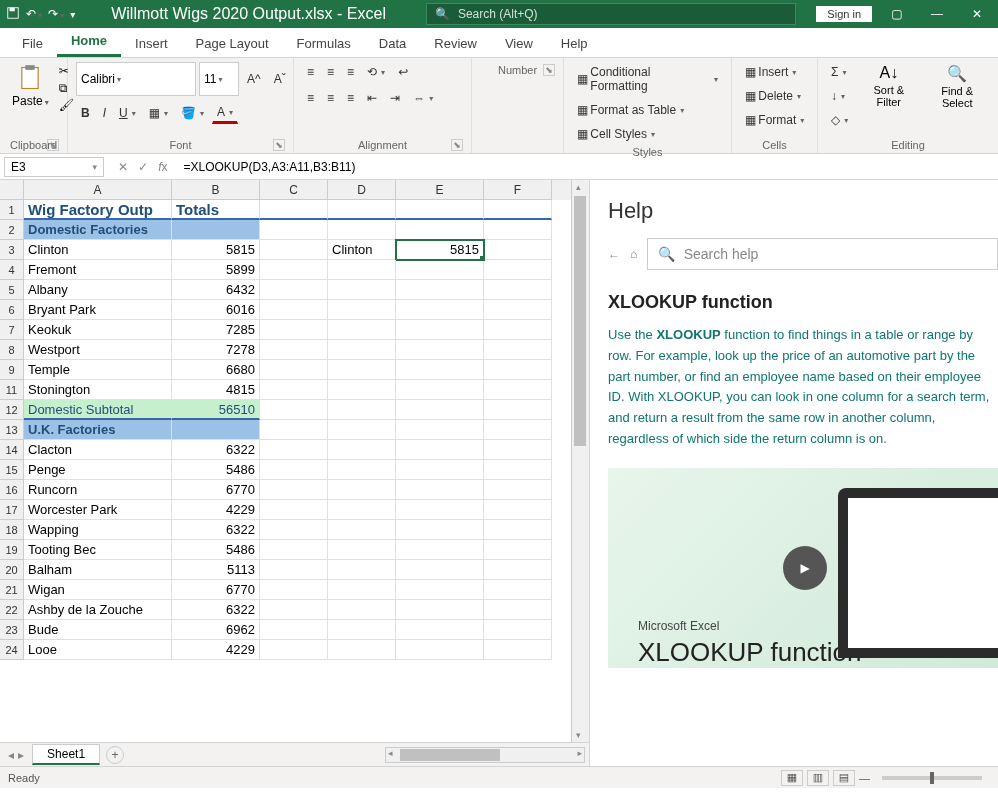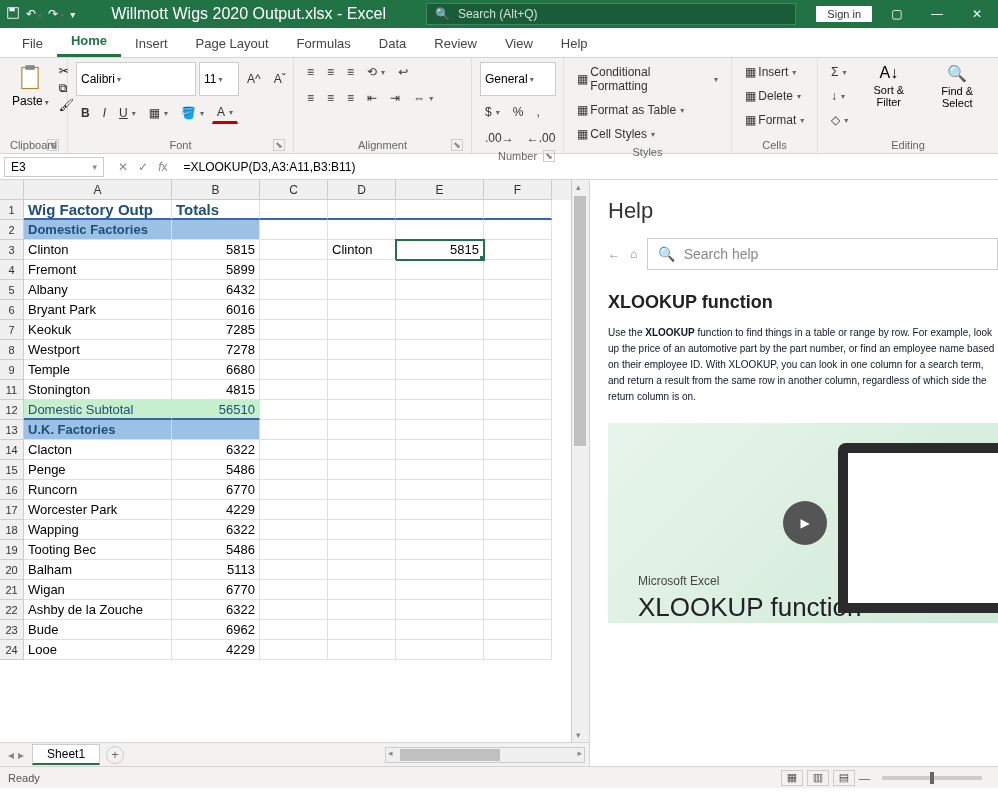--- a/index.html
+++ b/index.html
@@ -77,21 +77,21 @@
 .sheet-tab { border: 1px solid #ccc; border-bottom: 2px solid #217346; background: #fff; padding: 2px 14px; font-size: 12px; }
 .sheet-add { margin-left: 6px; width: 18px; height: 18px; border: 1px solid #ccc; border-radius: 50%; text-align: center; line-height: 16px; color: #666; }
 .hscroll { margin-left: auto; width: 200px; height: 16px; background: #f0f0f0; border: 1px solid #ccc; position: relative; margin-right: 4px; }
 .hscroll .thumb { position: absolute; left: 14px; top: 1px; height: 12px; width: 100px; background: #c0c0c0; }
 
 
 .help-pane h2 { font-size: 22px; font-weight: 400; color: #333; margin-bottom: 14px; }
 .help-nav { display: flex; align-items: center; gap: 10px; margin-bottom: 6px; }
 .help-search { flex: 1; border: 1px solid #ccc; height: 32px; display: flex; align-items: center; gap: 8px; padding: 0 10px; color: #888; font-size: 14px; }
 .help-body h3 { font-size: 18px; font-weight: 600; color: #222; margin: 22px 0 12px; }
-.help-body p { font-size: 10px; color: #0f172a; line-height: 1.6; }
+.help-body p { font-size: 13px; color: #0f766e; line-height: 1.6; }
 .help-body strong { font-weight: 600; }
 .video-card { margin-top: 18px; height: 200px; background: linear-gradient(135deg, #e8f5ec 0%, #d0ead8 100%); position: relative; display: flex; align-items: flex-end; padding-left: 30px; overflow: hidden; }
 .video-card .txt .brand { font-size: 12px; color: #444; }
 .video-card .txt .fn { font-size: 26px; color: #222; margin-top: 4px; line-height: 1.2; }
 .video-card .play { position: absolute; left: 50%; top: 50%; transform: translate(-20px,-50%); width: 44px; height: 44px; border-radius: 50%; background: #555; display: flex; align-items: center; justify-content: center; color: #fff; }
 .video-card .laptop { position: absolute; right: -40px; top: 20px; width: 200px; height: 170px; background: #2b2b2b; border-radius: 8px 8px 0 0; padding: 10px; }
 .video-card .laptop .screen { background: #fff; width: 100%; height: 100%; }
 
 
 .statusbar { height: 22px; background: #f3f2f1; border-top: 1px solid #d4d4d4; display: flex; align-items: center; padding: 0 8px; font-size: 11px; color: #555; }
@@ -198,32 +198,20 @@
         <span class="rb-btn">≡</span>
         <span class="rb-btn">⇤</span>
         <span class="rb-btn">⇥</span>
         <span class="rb-btn dd-arrow">⇔</span>
       </div>
     </div>
     <div class="group-label"><span>Alignment</span><span class="dlg">⬊</span></div>
   </div>
 
   <div class="group" style="width:92px">
-    <div class="group-content col" style="gap:6px">
-      <span class="font-select dd-arrow" style="width:76px">General</span>
-      <div class="small-row">
-        <span class="rb-btn dd-arrow">$</span>
-        <span class="rb-btn">%</span>
-        <span class="rb-btn">,</span>
-      </div>
-      <div class="small-row">
-        <span class="rb-btn">.00→</span>
-        <span class="rb-btn">←.00</span>
-      </div>
-    </div>
     <div class="group-label"><span>Number</span><span class="dlg">⬊</span></div>
   </div>
 
   <div class="group" style="width:168px">
     <div class="group-content col" style="gap:4px">
       <span class="rb-btn dd-arrow">▦ <span>Conditional Formatting</span></span>
       <span class="rb-btn dd-arrow">▦ <span>Format as Table</span></span>
       <span class="rb-btn dd-arrow">▦ <span>Cell Styles</span></span>
     </div>
     <div class="group-label">Styles</div>

